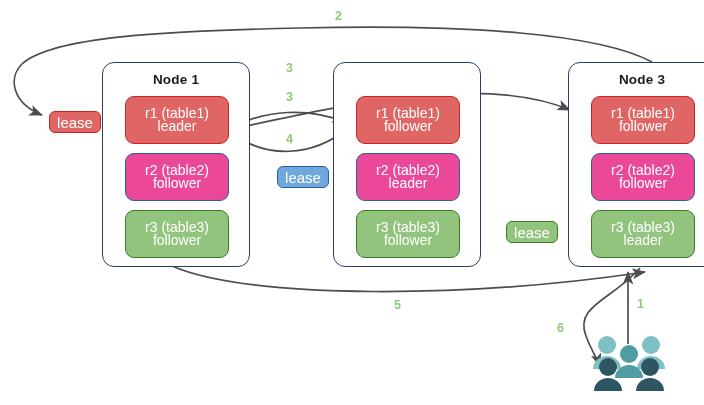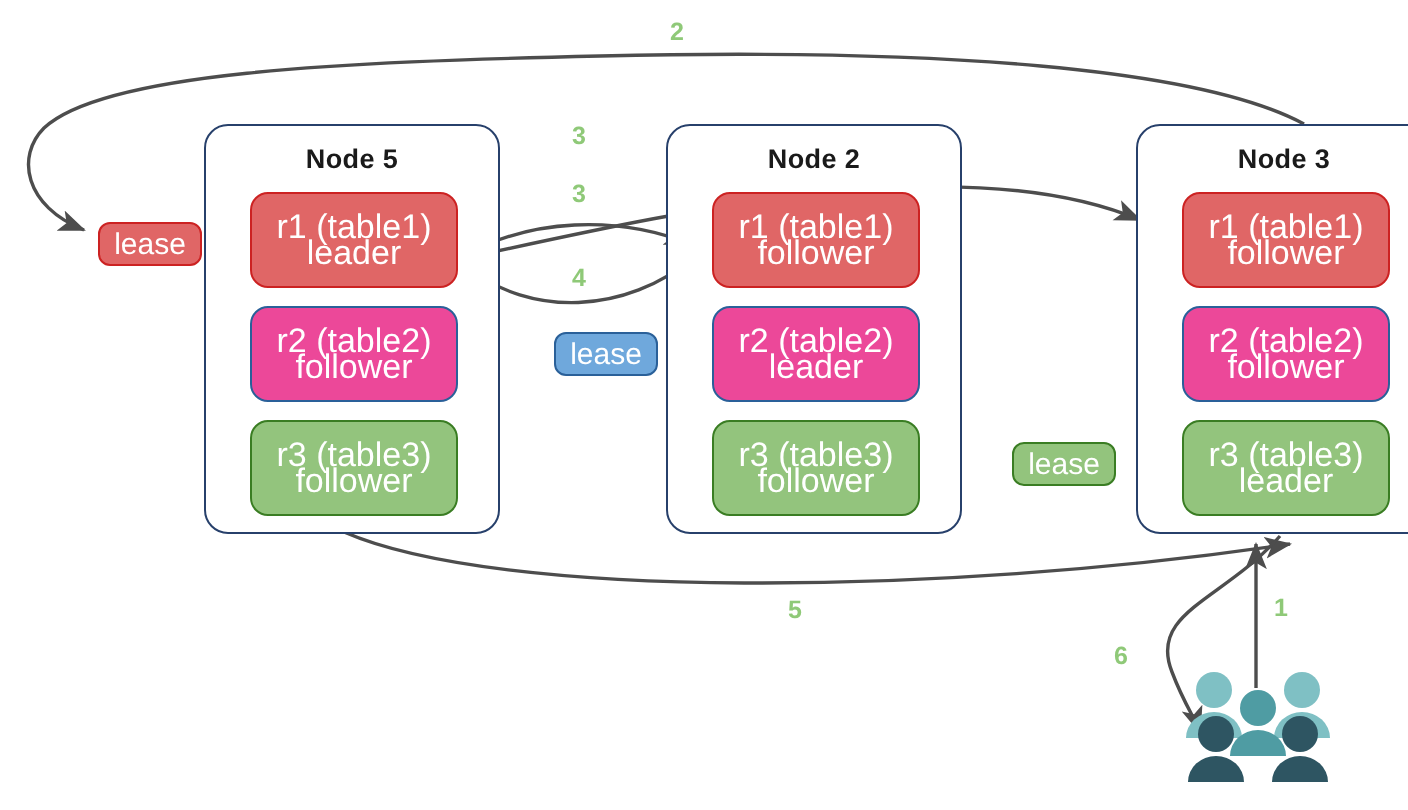--- a/index.html
+++ b/index.html
@@ -35,21 +35,21 @@
     position:absolute;
     left:22px;
     width:104px;height:48px;
     border-radius:9px;
     box-sizing:border-box;
     display:flex;
     flex-direction:column;
     align-items:center;
     justify-content:center;
     color:#ffffff;
-    font-size:17px;
+    font-size:14px;
     line-height:13.5px;
     text-align:center;
   }
   .chip .l1,.chip .l2{display:block;white-space:nowrap;}
   .chip-r1{background:#e06666;border:1.4px solid #cc2222;}
   .chip-r2{background:#ec4899;border:1.4px solid #2a6099;}
   .chip-r3{background:#93c47d;border:1.4px solid #3a7d23;}
   .chip-y1{top:33px;}
   .chip-y2{top:90px;}
   .chip-y3{top:147px;}
@@ -105,38 +105,37 @@
 
     <path d="M 172,266 C 250,300 470,298 645,272" fill="none" stroke="#4d4d4d" stroke-width="1.7" marker-end="url(#ah)"></path>
 
     <path d="M 628,344 L 628,272" fill="none" stroke="#4d4d4d" stroke-width="1.7" marker-end="url(#ah)"></path>
 
     <path d="M 640,268 C 612,300 574,306 586,336
              C 592,352 598,360 600,366" fill="none" stroke="#4d4d4d" stroke-width="1.7" marker-end="url(#ah)"></path>
   </svg>
 
   <div class="node" id="node-1" style="left:102px;top:62px;width:148px;height:205px;">
-    <div class="node-title">Node 5</div>
+    <div class="node-title">Node 1</div>
 
     <div class="chip chip-r1 chip-y1">
       <span class="l1">r1 (table1)</span>
       <span class="l2">leader</span>
     </div>
     <div class="chip chip-r2 chip-y2">
       <span class="l1">r2 (table2)</span>
       <span class="l2">follower</span>
     </div>
     <div class="chip chip-r3 chip-y3">
       <span class="l1">r3 (table3)</span>
       <span class="l2">follower</span>
     </div>
   </div>
 
   <div class="node" id="node-2" style="left:333px;top:62px;width:148px;height:205px;">
-    <div class="node-title">Node 2</div>
 
     <div class="chip chip-r1 chip-y1">
       <span class="l1">r1 (table1)</span>
       <span class="l2">follower</span>
     </div>
     <div class="chip chip-r2 chip-y2">
       <span class="l1">r2 (table2)</span>
       <span class="l2">leader</span>
     </div>
     <div class="chip chip-r3 chip-y3">

